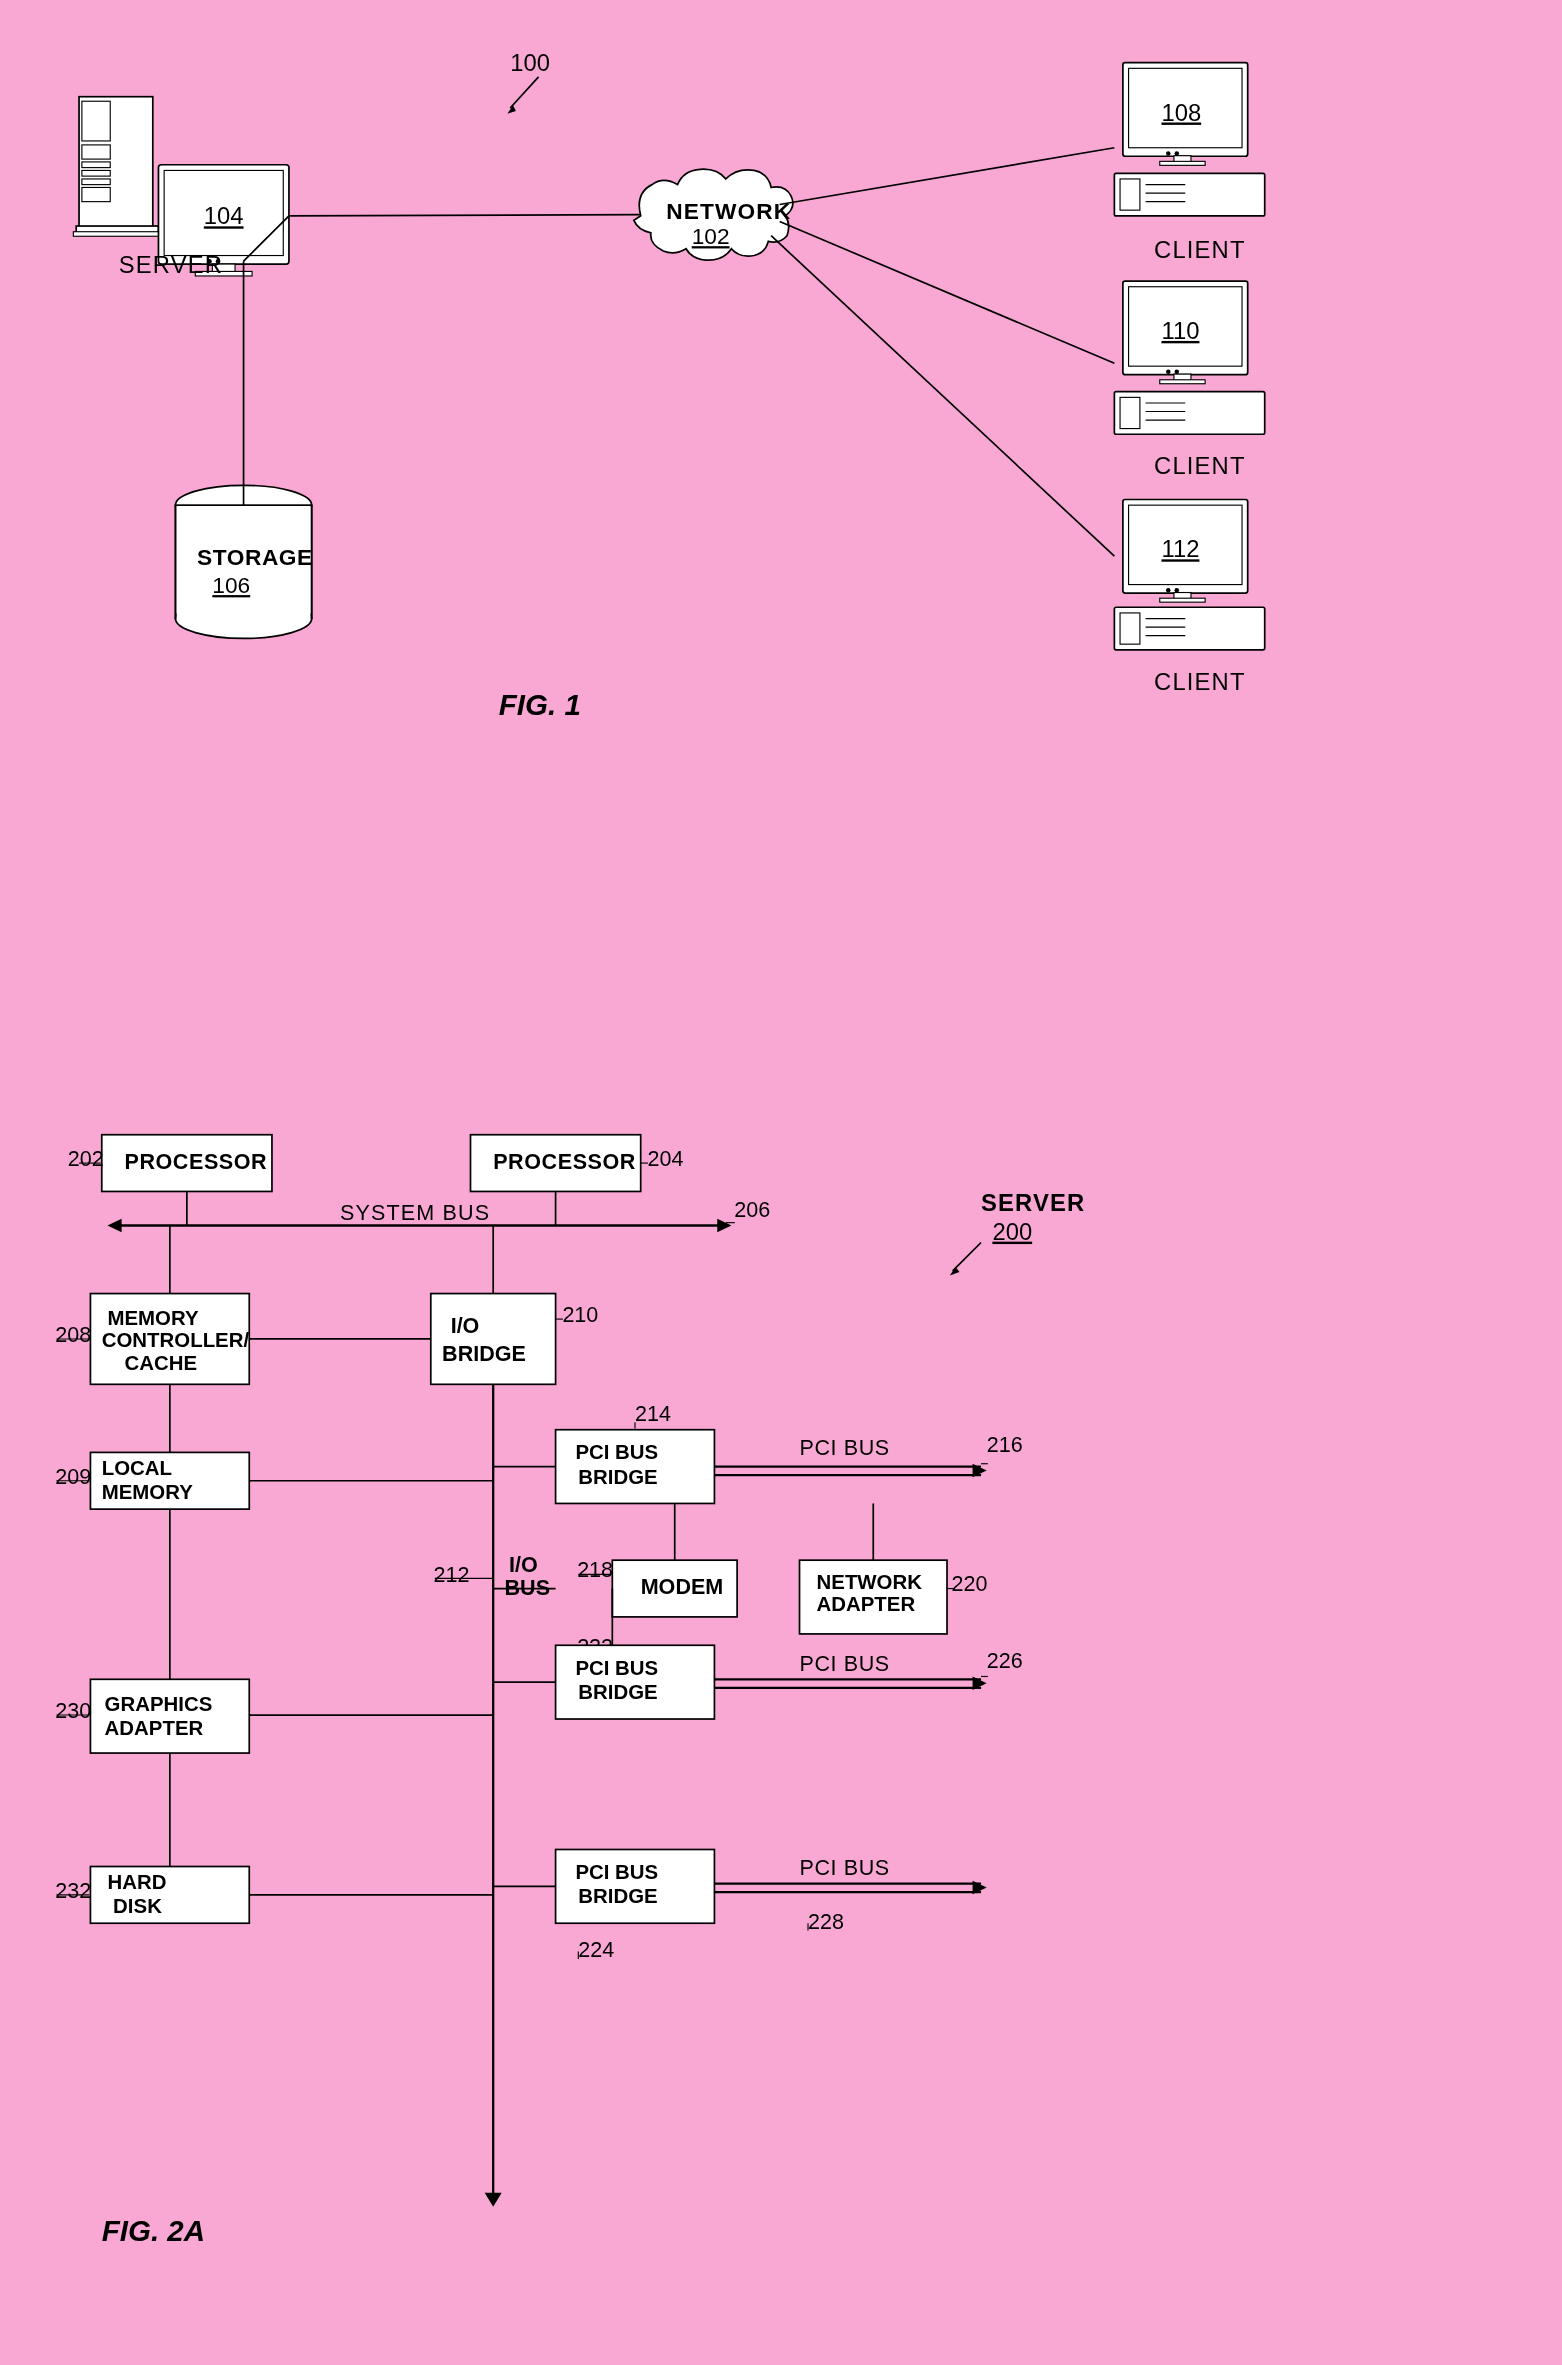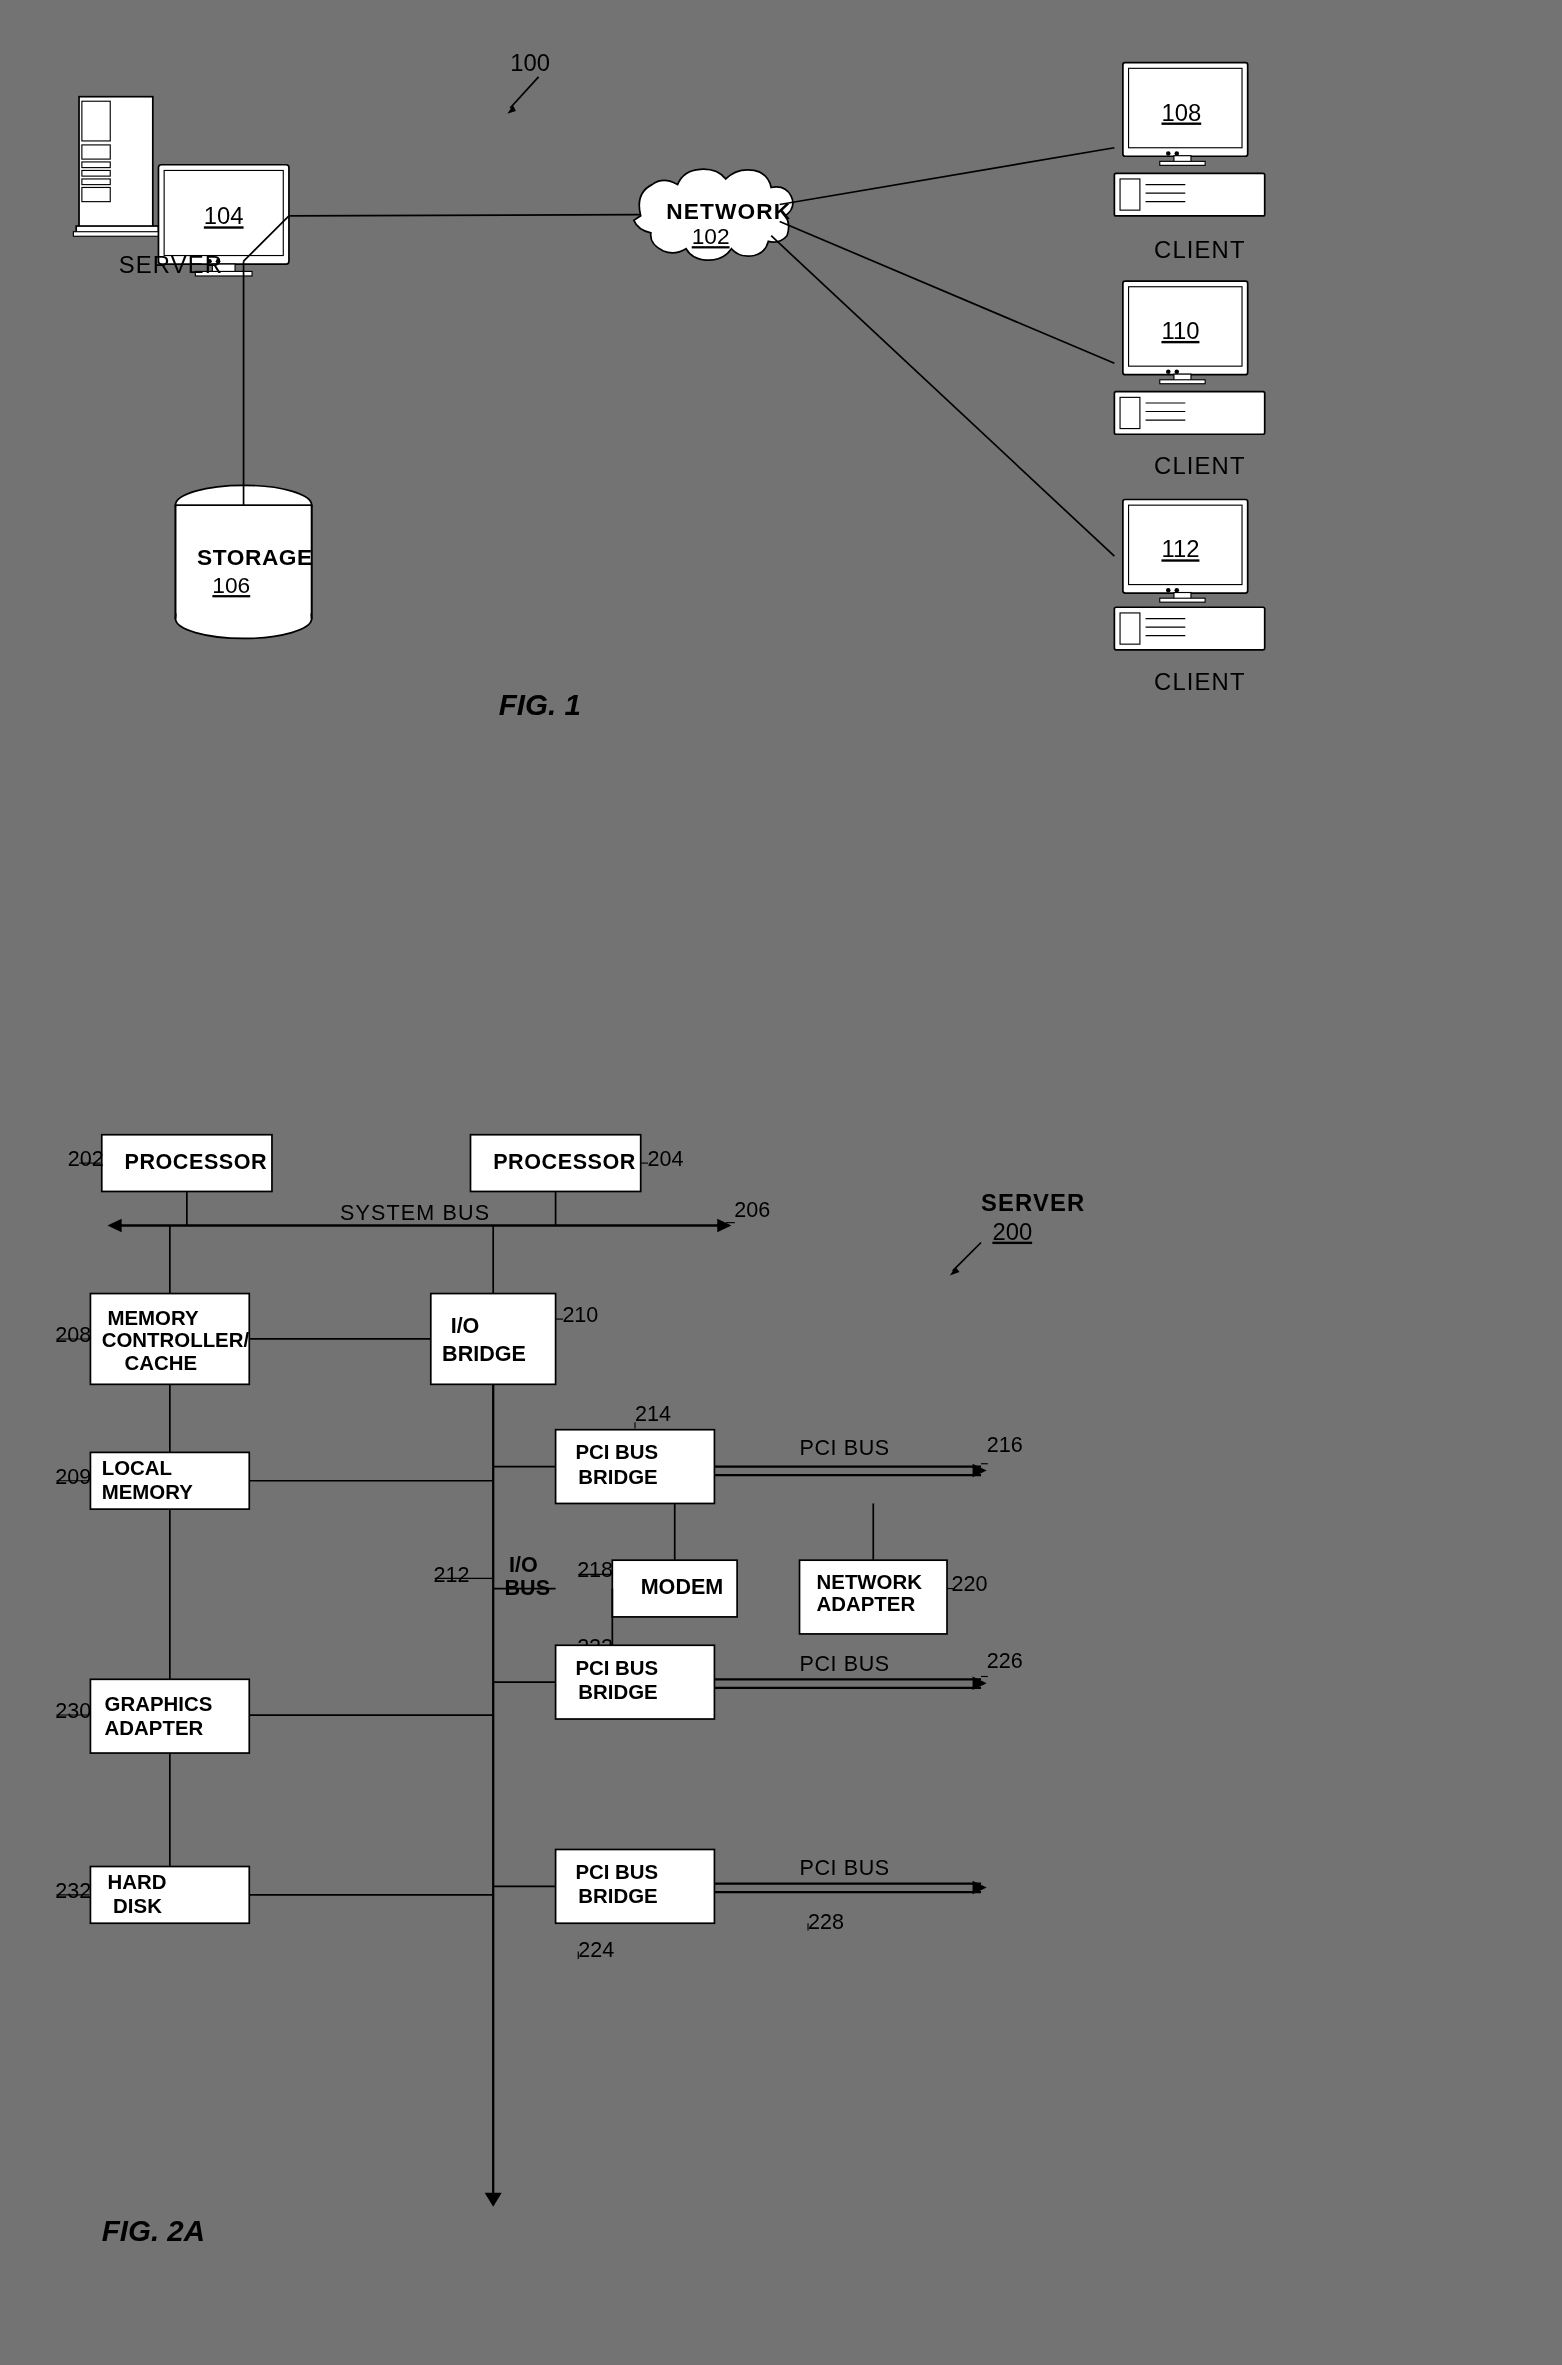--- a/index.html
+++ b/index.html
@@ -8,21 +8,21 @@
       font-family: Arial, Helvetica, sans-serif;
       width: 1563px;
       min-height: 2366px;
       position: relative;
       overflow-x: hidden;
     }
 
     .page {
       width: 1563px;
       min-height: 2366px;
-      background: #737373;
+      background: #f9a8d4;
       position: relative;
     }
 
     
     .fig1-container {
       position: absolute;
       top: 34px;
       left: 45px;
       width: 1475px;
       height: 965px;

